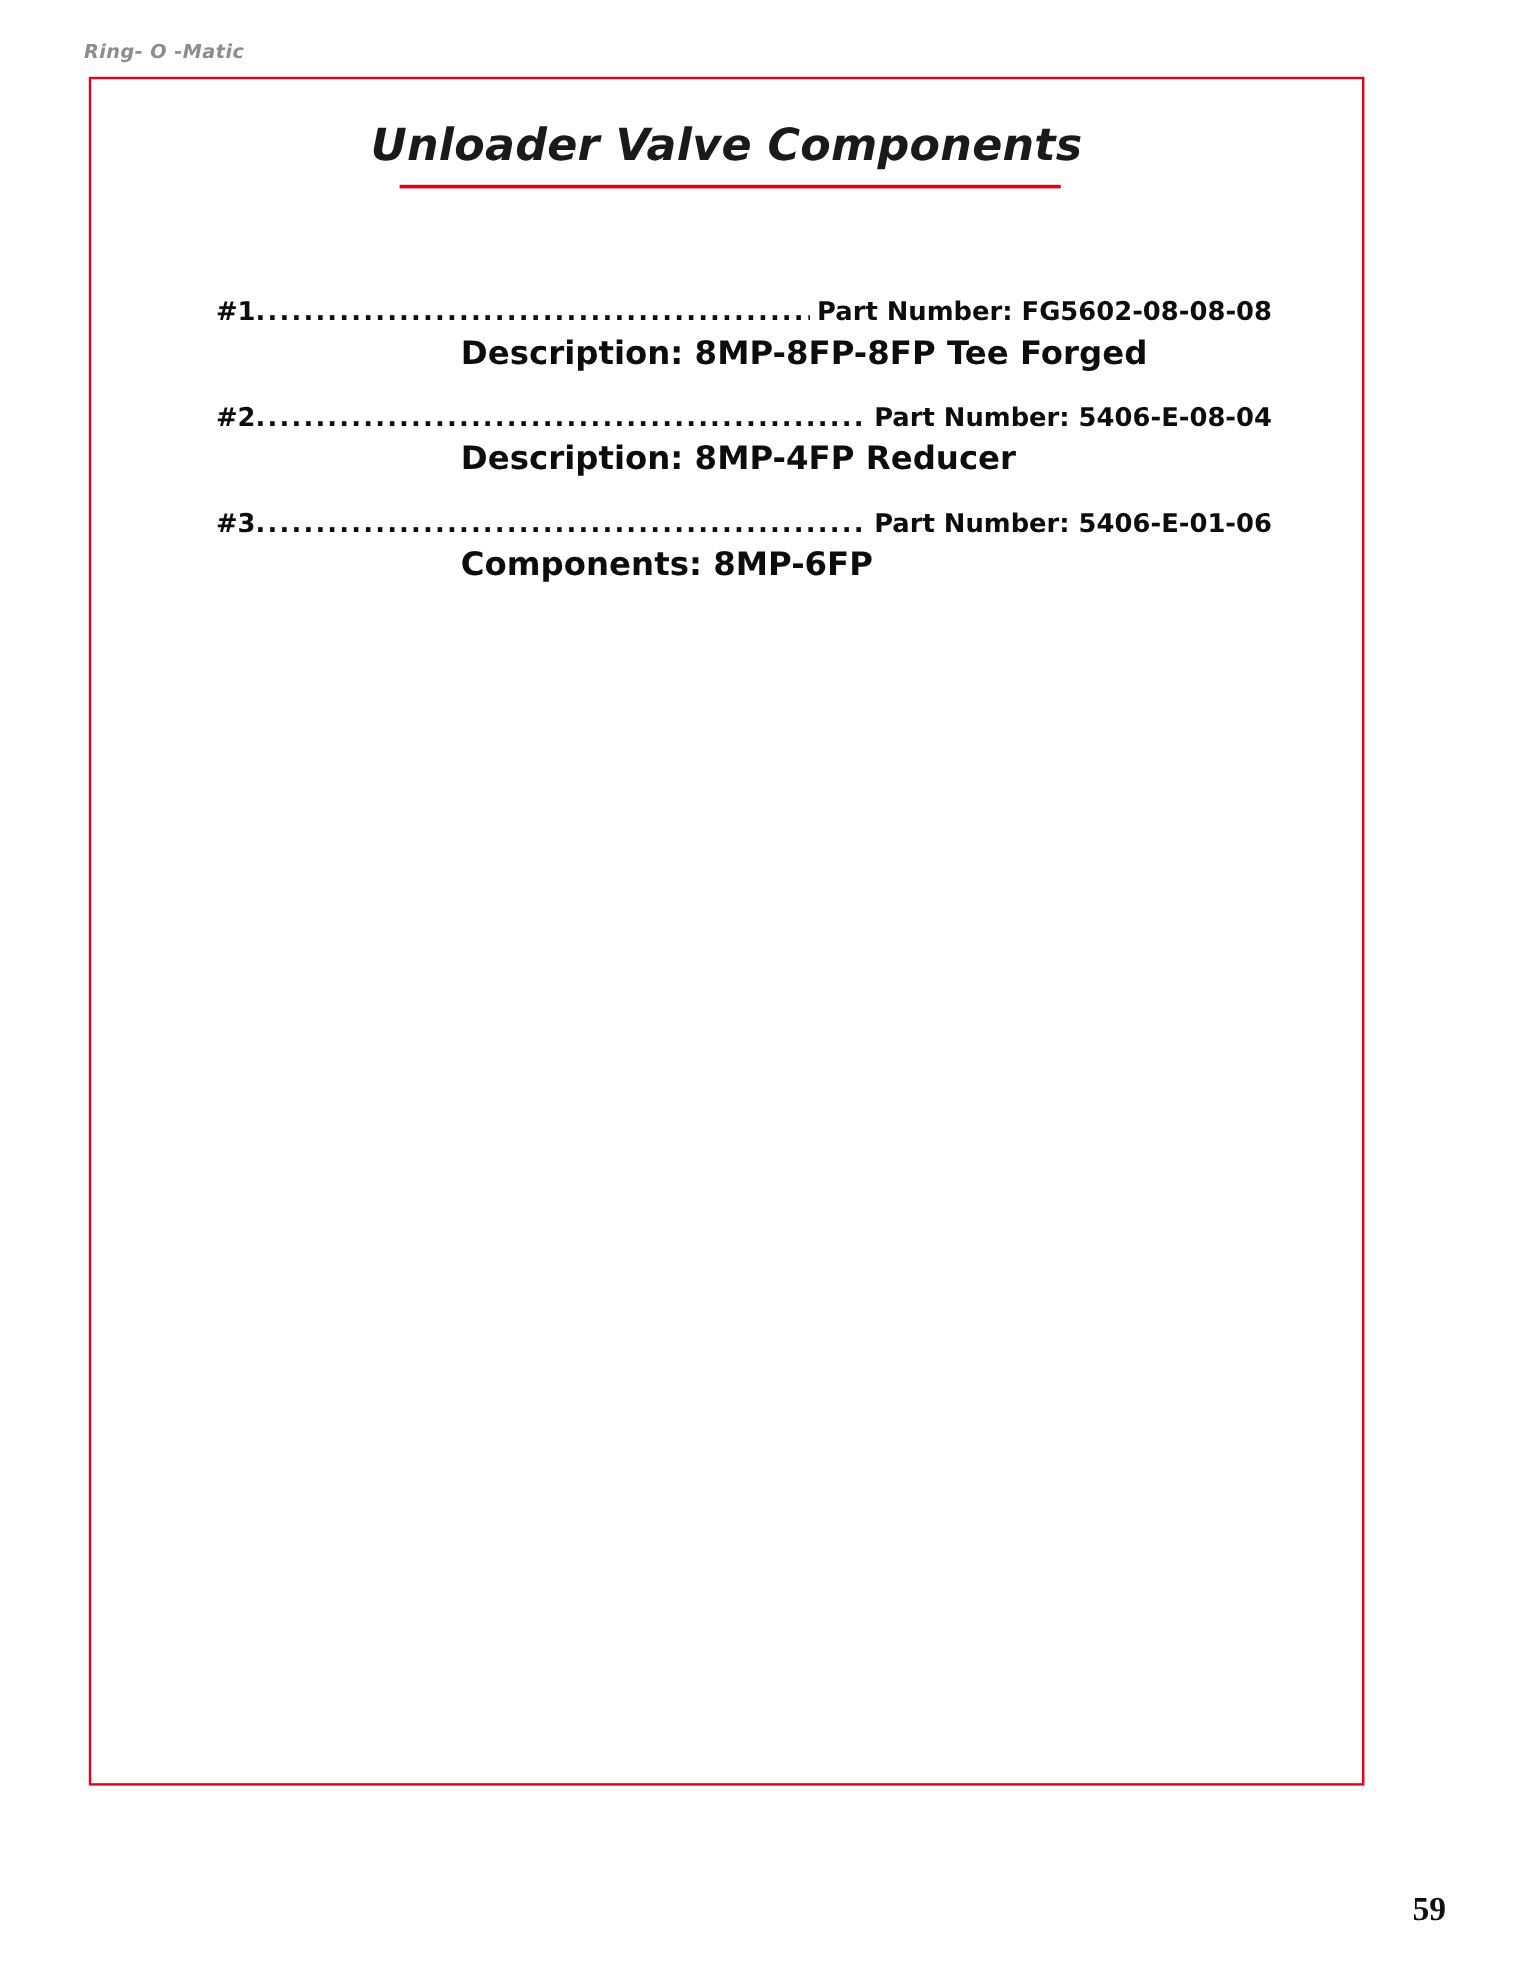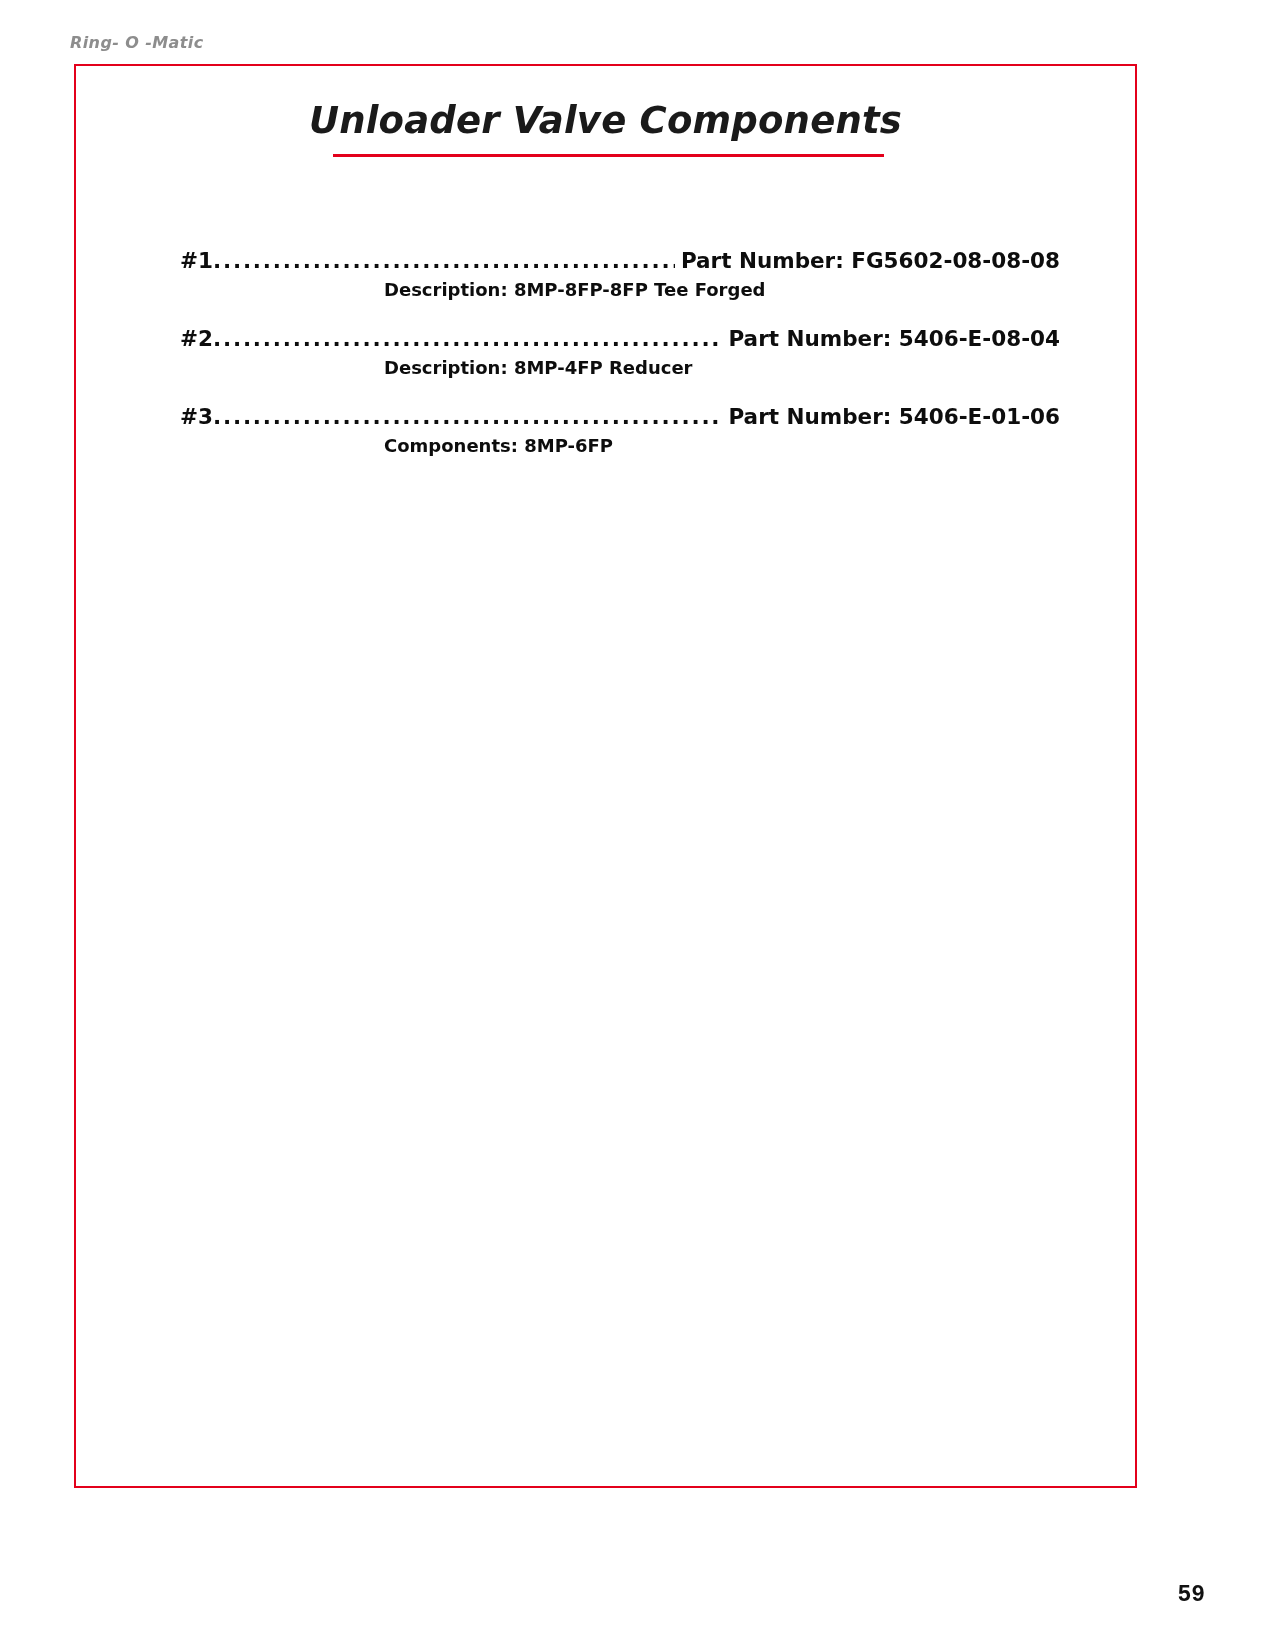--- a/index.html
+++ b/index.html
@@ -107,32 +107,32 @@
     margin: 0 2px 0 0;
   }
   .part-number {
     flex: 0 0 auto;
     padding-left: 4px;
   }
   .part-desc {
     margin-top: 6px;
     padding-left: 204px;
     font-family: "DejaVu Sans", sans-serif;
-    font-size: 18px;
+    font-size: 27px;
     font-weight: bold;
     color: #0d0d0d;
     white-space: nowrap;
   }
 
   .page-number {
     position: absolute;
     right: 70px;
     bottom: 42px;
-    font-family: Liberation Mono, monospace;
-    font-size: 23px;
+    font-family: Liberation Serif, serif;
+    font-size: 28px;
     font-weight: bold;
     color: #111111;
   }
 </style>
 </head>
 <body>
 
 <div class="page">
 
   <div class="brand">Ring- O -Matic</div>

